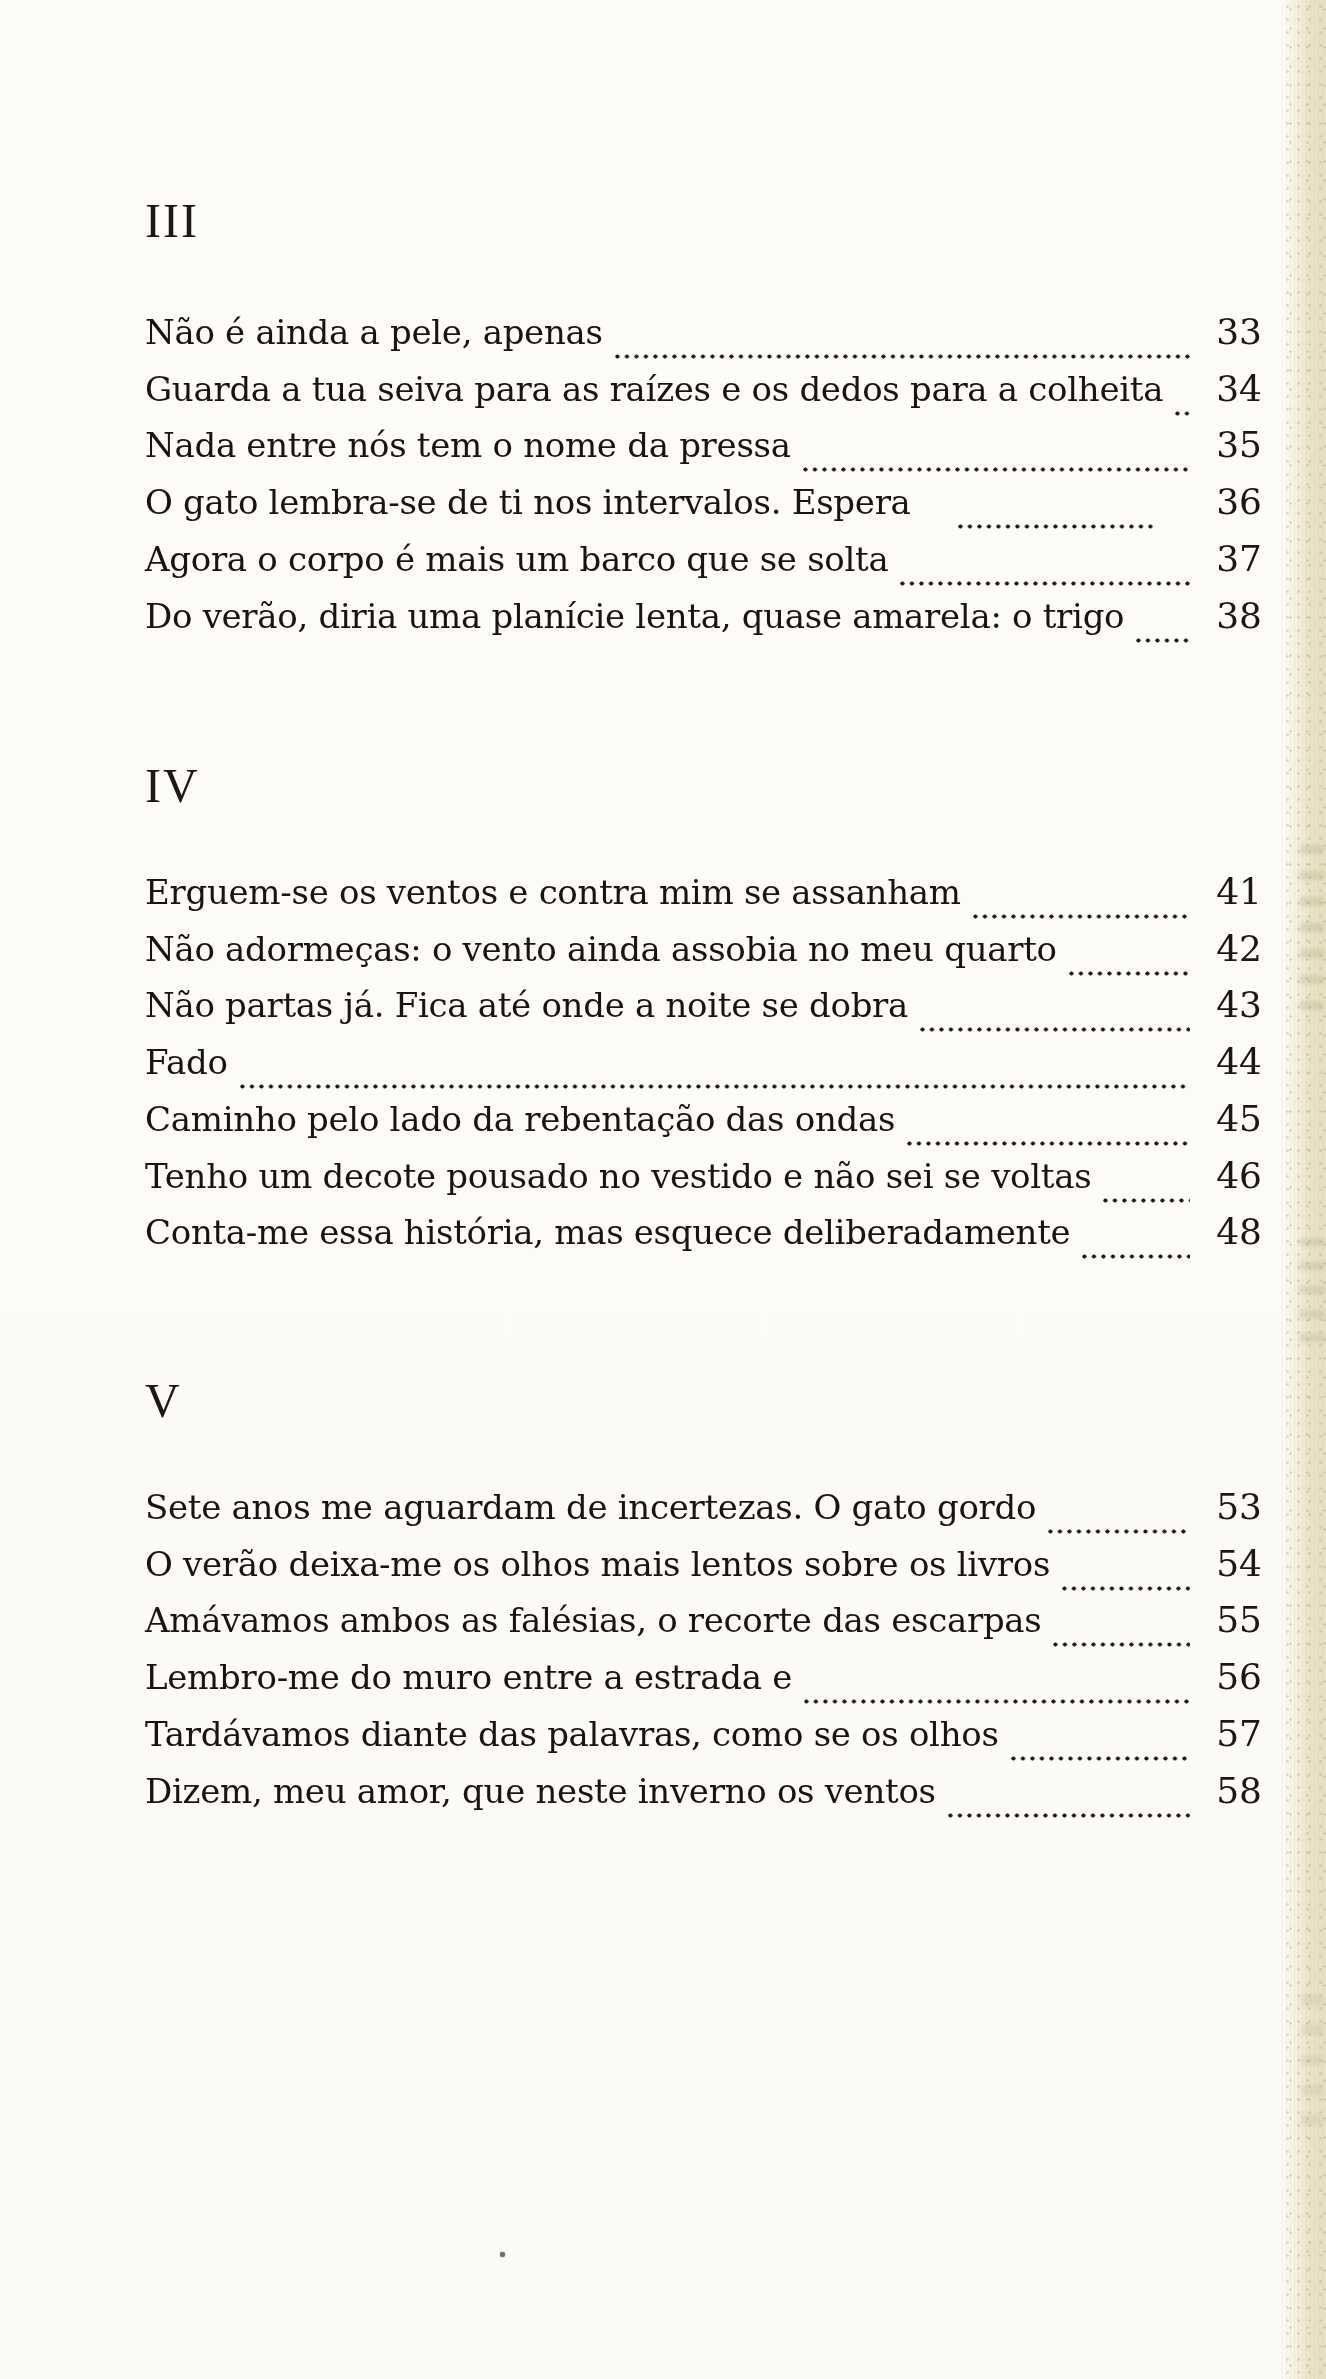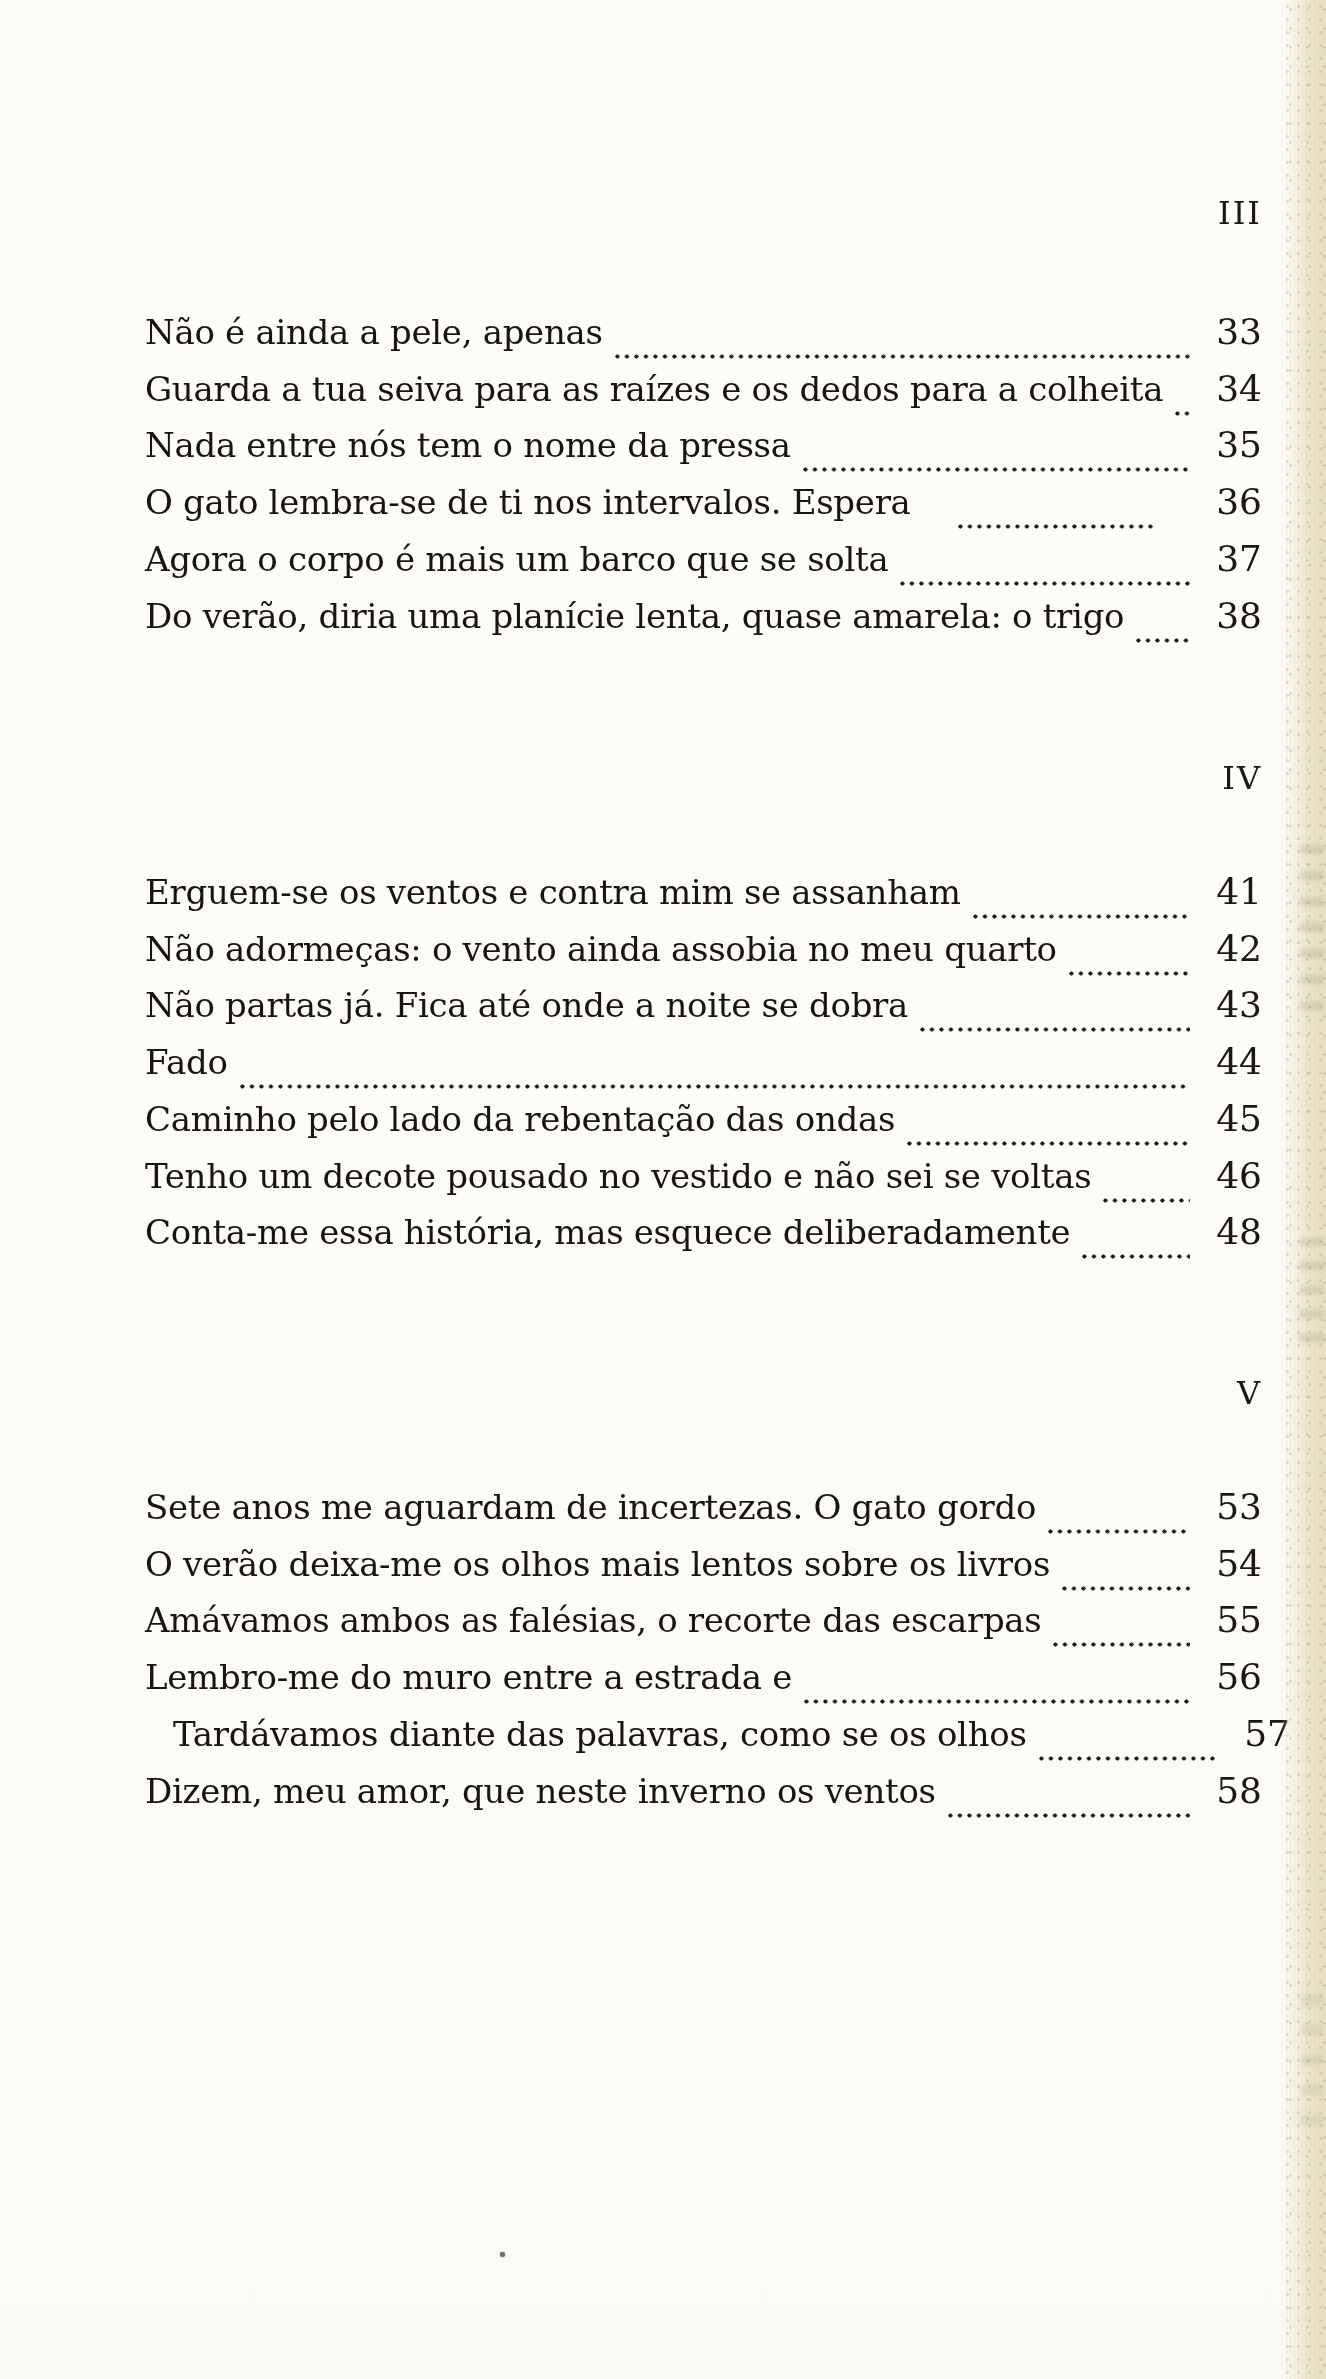--- a/index.html
+++ b/index.html
@@ -37,24 +37,25 @@
   .ghost-3{right:3px;top:1995px;width:22px;height:130px;
     background:repeating-linear-gradient(180deg, rgba(160,158,120,.4) 0 10px, transparent 10px 30px);}
 
   .speck{
     position:absolute;left:500px;top:2252px;width:5px;height:5px;
     background:#6e6e6e;border-radius:2px;box-shadow:0 0 2px rgba(110,110,110,.6);
   }
 
   .section-heading{
     position:absolute;left:145px;width:1117px;
-    text-align:right;
-    font-size:32px;line-height:1;
+    text-align:left;
+    font-size:48px;line-height:1;
     letter-spacing:2px;
     color:#1c1813;
+    font-family:Liberation Serif, serif;
   }
 
   .toc-entry{
     position:absolute;left:145px;width:1117px;height:52px;
     display:flex;align-items:baseline;
     white-space:nowrap;
   }
   .toc-title{
     font-size:34px;line-height:1;
     letter-spacing:-0.3px;
@@ -166,21 +167,21 @@
       <div class="toc-entry" style="top: 1602px;">
         <span class="toc-title">Amávamos ambos as falésias, o recorte das escarpas</span>
         <span class="toc-leader"></span>
         <span class="toc-page">55</span>
       </div>
       <div class="toc-entry" style="top: 1659px;">
         <span class="toc-title">Lembro-me do muro entre a estrada e</span>
         <span class="toc-leader"></span>
         <span class="toc-page">56</span>
       </div>
-      <div class="toc-entry" style="top: 1716px; margin-left: 28px;">
+      <div class="toc-entry" style="top: 1716px;">
         <span class="toc-title">Tardávamos diante das palavras, como se os olhos</span>
         <span class="toc-leader"></span>
         <span class="toc-page">57</span>
       </div>
       <div class="toc-entry" style="top: 1773px;">
         <span class="toc-title">Dizem, meu amor, que neste inverno os ventos</span>
         <span class="toc-leader"></span>
         <span class="toc-page">58</span>
       </div>
     </div>

